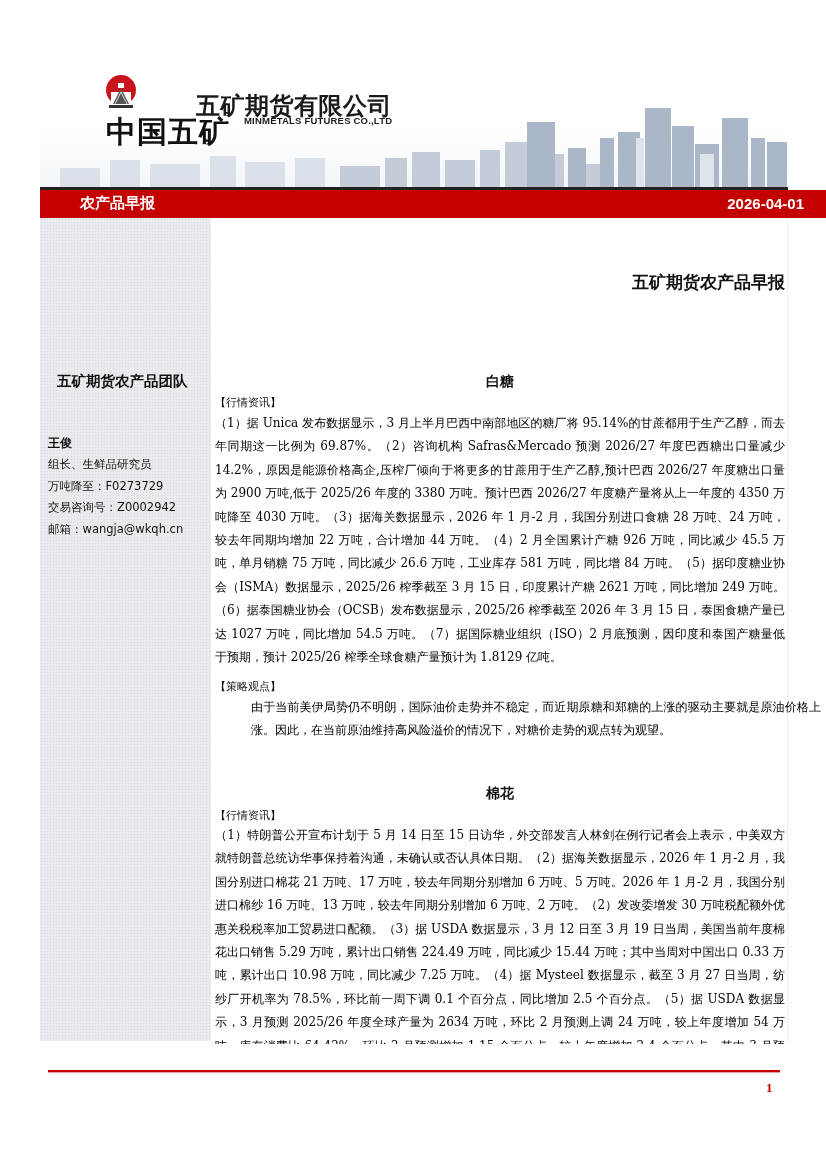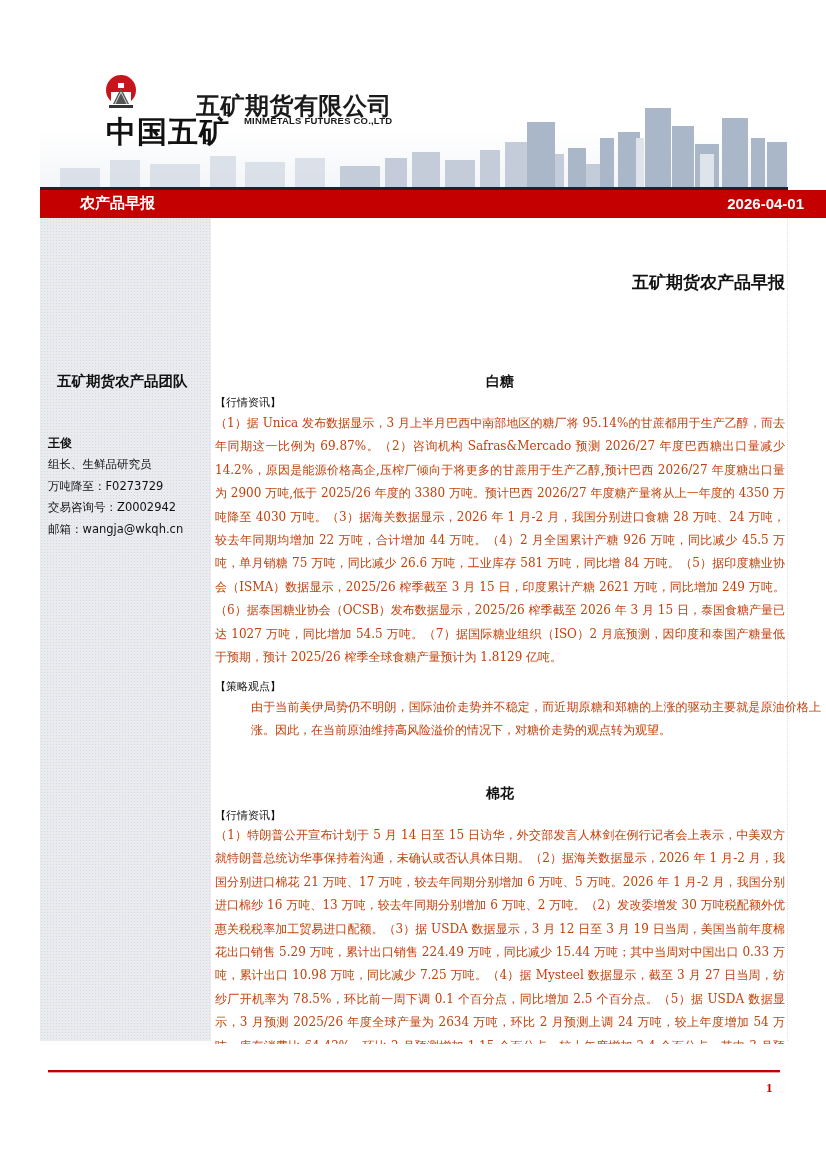--- a/index.html
+++ b/index.html
@@ -40,21 +40,21 @@
                 border-left: 1px dotted #cfe8e0; }
 
   
   .main { position: absolute; left: 215px; top: 218px; width: 570px; }
   .doc-title { position: absolute; left: 0; width: 570px; top: 53px; text-align: right;
                font-family: Liberation Serif, serif; font-weight: bold; font-size: 17px; color: #111; }
   .section-title { position: absolute; left: 0; width: 570px; text-align: center;
                    font-family: "DejaVu Sans", sans-serif; font-weight: bold; font-size: 14px; color: #111; }
   .tag { position: absolute; left: 0; font-size: 11px; color: #111; }
   .para { position: absolute; left: 0; width: 570px; font-size: 12px; line-height: 23.4px;
-          text-align: justify; color: #c2410c; }
+          text-align: justify; color: #000000; }
 
   
   .footline { position: absolute; left: 48px; top: 1070px; width: 732px; height: 2px; background: #c40000;
               box-shadow: 0 1px 0 #e8a0a0; }
   .page-num { position: absolute; left: 766px; top: 1080px; color: #c40000; font-family: "Liberation Serif", serif;
               font-weight: bold; font-size: 13px; }
 </style>
 </head>
 <body>
 

